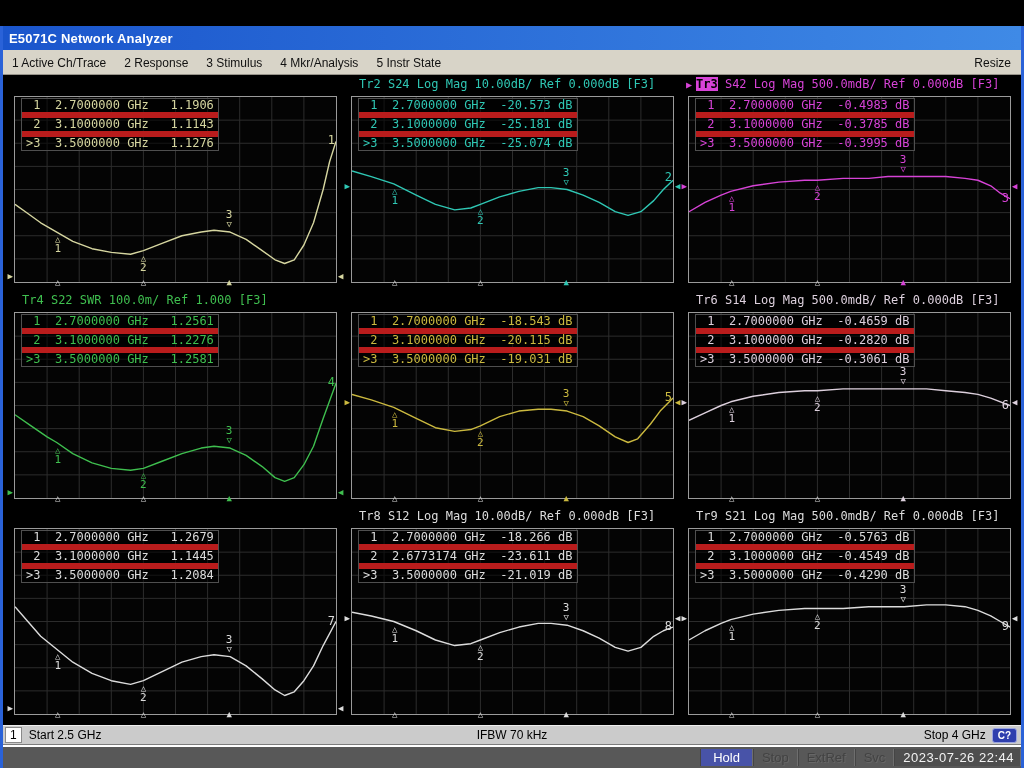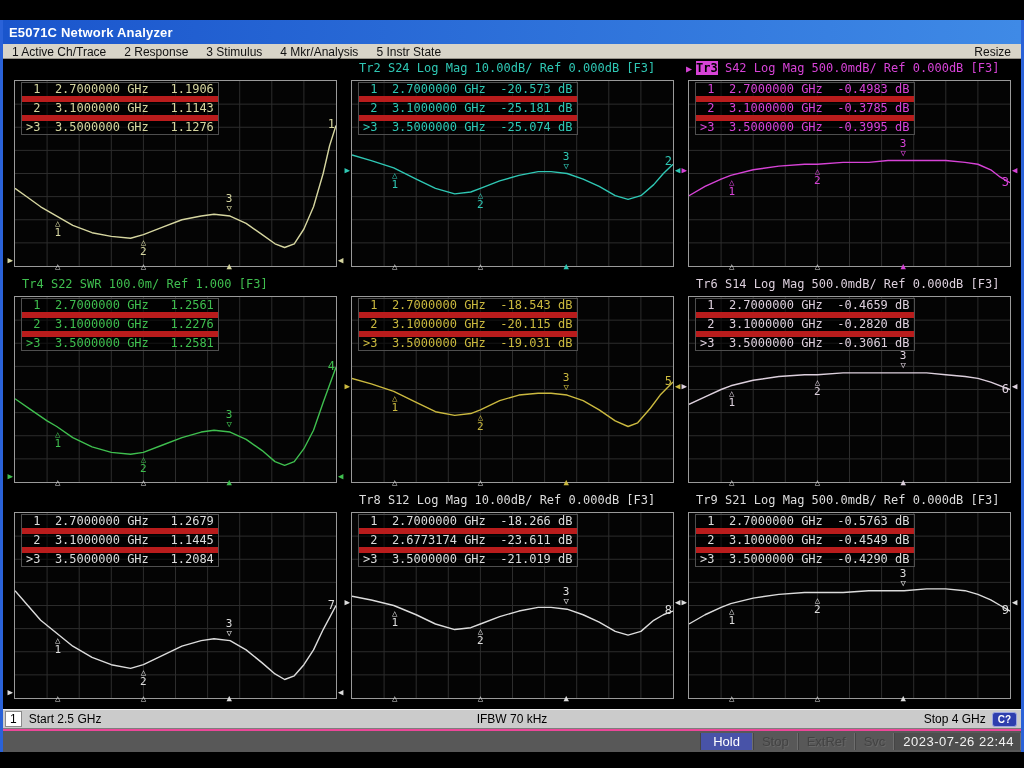--- a/index.html
+++ b/index.html
@@ -1,22 +1,22 @@
 <!DOCTYPE html>
 <html><head>
 <meta charset="utf-8">
 <style>
   html,body{margin:0;padding:0;background:#000;width:1024px;height:768px;overflow:hidden;}
   #screen{position:relative;width:1024px;height:768px;background:#000;font-family:"DejaVu Sans Mono",monospace;}
-  #window{position:absolute;top:20px;left:0;width:1018px;border-left:3px solid #2a62d8;border-right:3px solid #2a62d8;}
+  #window{position:absolute;top:26px;left:0;width:1018px;border-left:3px solid #2a62d8;border-right:3px solid #2a62d8;}
   
   #titlebar{height:24px;background:linear-gradient(90deg,#1a55cc,#3f8ae6);display:flex;align-items:center;}
   #titlebar .t{color:#fff;font:bold 13px "Liberation Sans",sans-serif;padding-left:6px;letter-spacing:.2px;}
   
-  #menubar{height:15px;background:#d8d4c8;display:flex;align-items:center;font:12px "Liberation Sans",sans-serif;color:#111;box-shadow:inset 0 -1px 0 #97938a;}
+  #menubar{height:25px;background:#d8d4c8;display:flex;align-items:center;font:12px "Liberation Sans",sans-serif;color:#111;box-shadow:inset 0 -1px 0 #97938a;}
   #menubar .mi{padding:0 9px;cursor:default;}
   #menubar .spacer{flex:1;}
   #menubar .resize{padding:0 10px;}
   
   #content{background:#000;padding:2px 3px 0 3px;}
   .prow{display:flex;height:216px;}
   .panel{width:337px;position:relative;padding:0 4px;box-sizing:border-box;}
   .hdr{height:17px;line-height:17px;font:12px "DejaVu Sans Mono",monospace;color:var(--tc);white-space:pre;overflow:hidden;padding-left:2px;}
   .hdr .hdr-arrow{display:inline-block;width:10px;color:var(--tc);visibility:hidden;font-size:10px;}
   .panel.active .hdr .hdr-arrow{visibility:visible;}
@@ -38,21 +38,21 @@
   .refL{position:absolute;left:-2px;transform:translate(-100%,-50%);color:var(--tc);font-size:9px;line-height:9px;z-index:2;}
   .refR{position:absolute;right:-2px;transform:translate(100%,-50%);color:var(--tc);font-size:9px;line-height:9px;z-index:2;}
   .tno{position:absolute;right:1px;transform:translateY(-55%);color:var(--tc);font:12px "DejaVu Sans Mono",monospace;z-index:2;}
   
   #chbar{height:18px;background:#cbcbcb;border-top:1px solid #eee;border-bottom:1px solid #7d7d7d;display:flex;align-items:center;font:12px "Liberation Sans",sans-serif;color:#000;position:relative;}
   #chbar .chbox{background:#fff;border:1px solid #8a8a8a;padding:0 4px;height:14px;line-height:14px;margin:0 7px 0 2px;}
   #chbar .center{position:absolute;left:0;right:0;text-align:center;}
   #chbar .right{margin-left:auto;display:flex;align-items:center;gap:6px;padding-right:4px;z-index:1;}
   #chbar .calbadge{background:#2f3fae;border:1px solid #9aa4e0;border-radius:3px;color:#fff;font:bold 10px "Liberation Sans",sans-serif;padding:0 5px;height:13px;line-height:13px;}
   
-  #instbar{height:21px;background:#585858;border-top:2px solid #ec4899;display:flex;align-items:center;font:13px "Liberation Sans",sans-serif;}
+  #instbar{height:21px;background:#585858;border-top:2px solid #ffffff;display:flex;align-items:center;font:13px "Liberation Sans",sans-serif;}
   #instbar .spacer{flex:1;}
   #instbar .seg{padding:0 8px;height:17px;line-height:17px;border-left:1px solid #454545;border-right:1px solid #6e6e6e;}
   #instbar .hold{background:#4853a8;color:#fff;padding:0 12px;}
   #instbar .dis{color:#434343;text-shadow:1px 1px 0 #676767;}
   #instbar .dt{color:#f2f2f2;background:#4e4e4e;padding:0 6px 0 8px;letter-spacing:.5px;}
 </style>
 </head>
 <body>
 
 <div id="screen">

